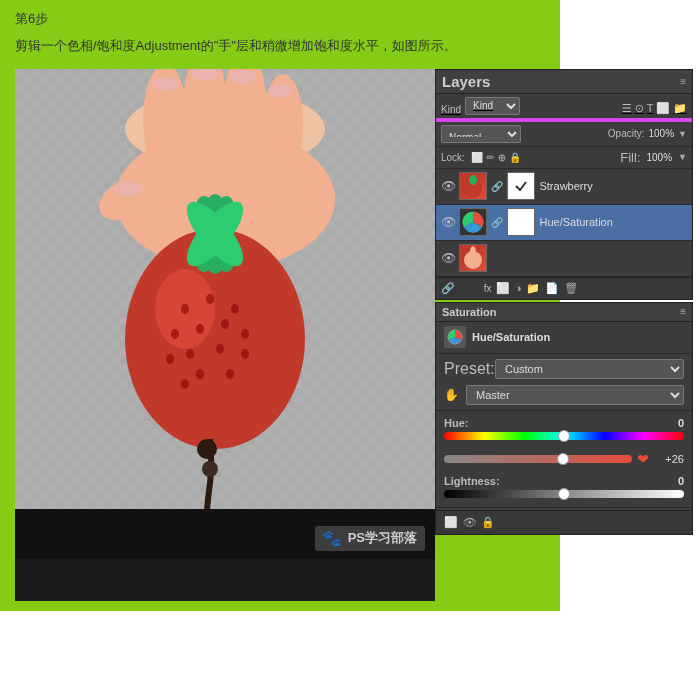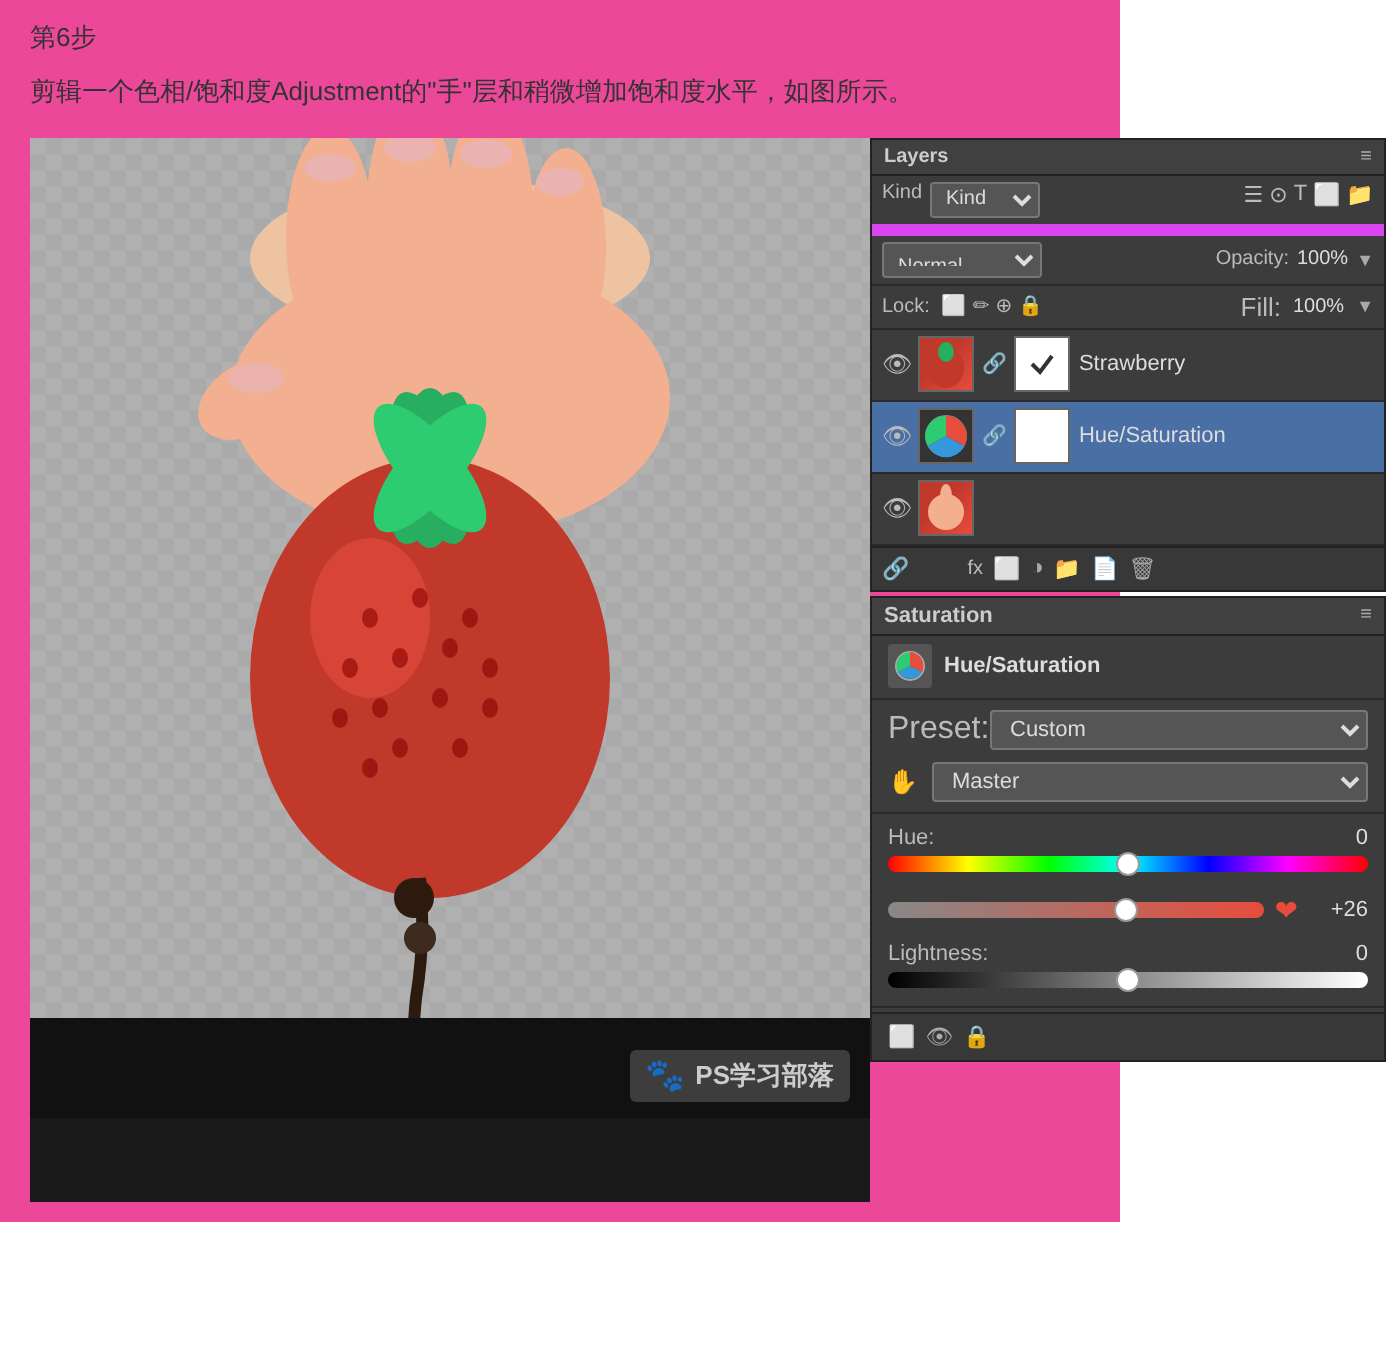--- a/index.html
+++ b/index.html
@@ -6,21 +6,21 @@
     body {
       width: 700px;
       min-height: 677px;
       background: #fff;
       font-family: Arial, sans-serif;
       font-size: 13px;
     }
 
     .page-container {
       width: 560px;
-      background: #ec4899;
+      background: #84cc16;
       padding: 10px 15px;
     }
 
     .step-title {
       font-size: 13px;
       color: #333;
       margin-bottom: 8px;
       font-weight: normal;
     }
 
@@ -73,42 +73,43 @@
       background: #404040;
       display: flex;
       align-items: center;
       justify-content: space-between;
       padding: 3px 6px;
       border-bottom: 1px solid #222;
     }
 
     .panel-title {
       color: #ccc;
-      font-size: 10px;
+      font-size: 15px;
       font-weight: bold;
     }
 
     .panel-icons {
       display: flex;
       gap: 3px;
     }
 
     .panel-icon-btn {
       color: #aaa;
       font-size: 10px;
       cursor: pointer;
     }
 
     .layers-toolbar {
       background: #3c3c3c;
       padding: 3px 5px;
       display: flex;
-      align-items: flex-start;
+      align-items: flex-end;
       gap: 4px;
-      border-bottom: 6px solid #d946ef;
+      border-bottom: 4px solid #d946ef;
+      text-decoration: underline;
     }
 
     .kind-label {
       color: #bbb;
       font-size: 10px;
     }
 
     .kind-select {
       background: #555;
       border: 1px solid #777;
@@ -362,20 +363,21 @@
 
     .slider-section {
       padding: 4px 8px;
     }
 
     .slider-label-row {
       display: flex;
       align-items: center;
       justify-content: space-between;
       margin-bottom: 2px;
+      font-weight: bold;
     }
 
     .slider-lbl {
       color: #bbb;
       font-size: 11px;
     }
 
     .slider-val {
       color: #ddd;
       font-size: 11px;

